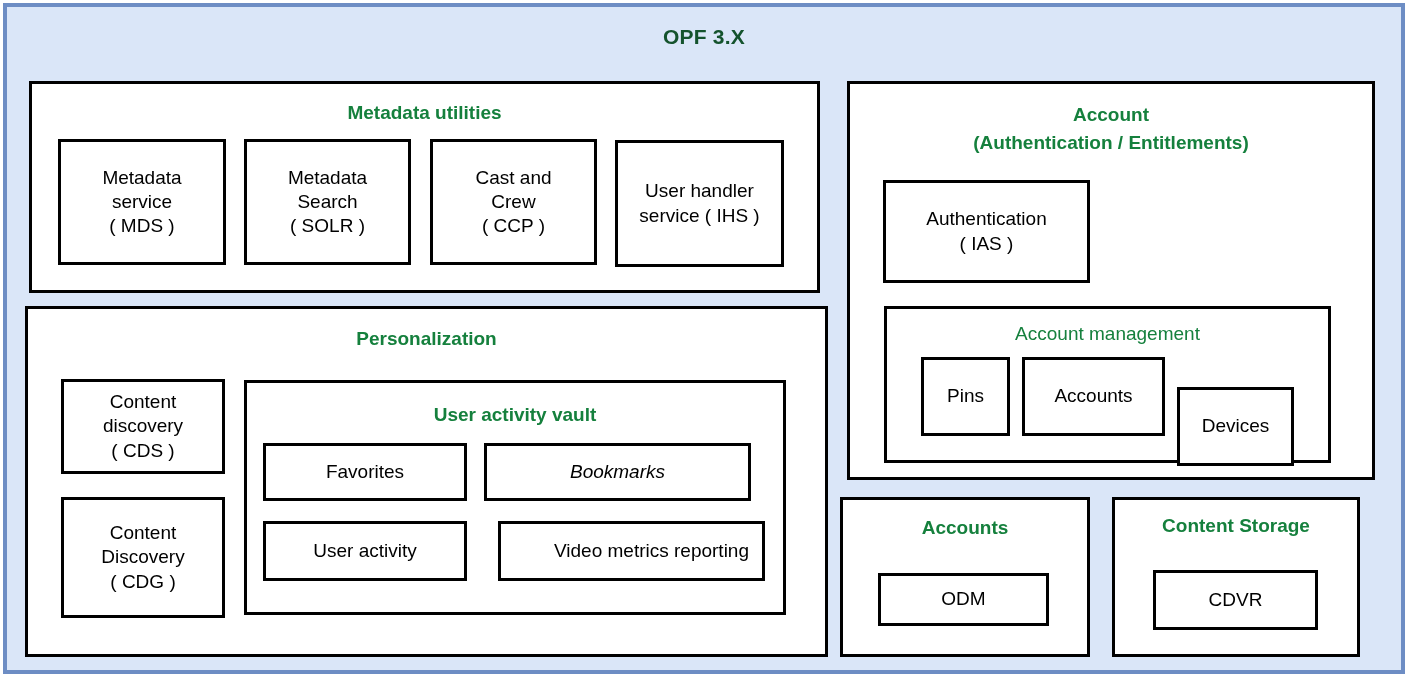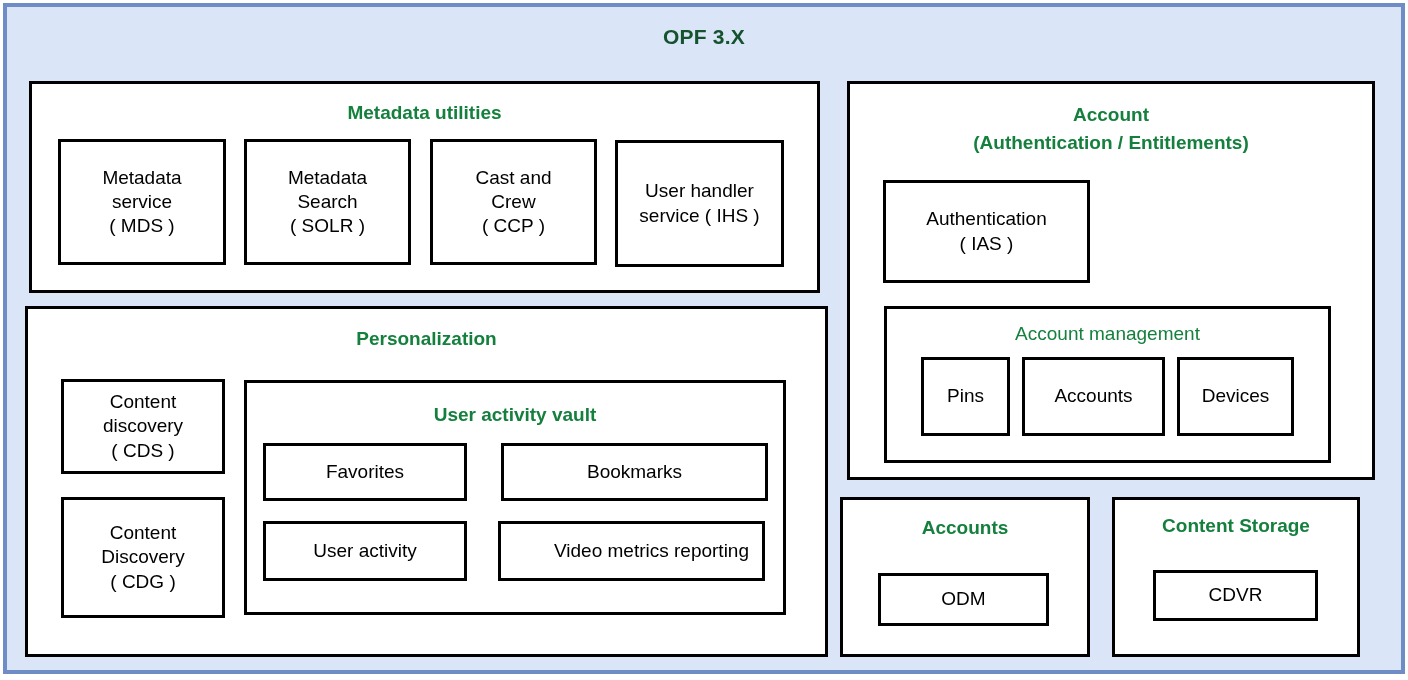--- a/index.html
+++ b/index.html
@@ -81,46 +81,46 @@
   #personalization { left: 25px; top: 306px; width: 803px; height: 351px; }
   #personalization > .group-title { top: 19px; font-size: 19px; }
   .cd-node { left: 61px; width: 164px; font-size: 19px; }
   #node-cds { top: 379px; height: 95px; }
   #node-cdg { top: 497px; height: 121px; }
 
   #user-activity-vault { left: 244px; top: 380px; width: 542px; height: 235px; }
   #user-activity-vault > .group-title { top: 21px; font-size: 19px; }
   .uav-node { font-size: 19px; }
   #node-favorites  { left: 263px; top: 443px; width: 204px; height: 58px; }
-  #node-bookmarks  { left: 501px; top: 443px; width: 267px; height: 58px; }
+  #node-bookmarks  { left: 484px; top: 443px; width: 267px; height: 58px; font-style: italic; }
   #node-user-activity { left: 263px; top: 521px; width: 204px; height: 60px; }
   #node-video-metrics { left: 498px; top: 521px; width: 267px; height: 60px; padding-left: 40px; }
 
   
   #account { left: 847px; top: 81px; width: 528px; height: 399px; }
   #account > .group-title { top: 17px; font-size: 19px; line-height: 1.45; white-space: pre-line; }
   #node-ias { left: 883px; top: 180px; width: 207px; height: 103px; font-size: 19px; }
   #node-rmg { left: 1108px; top: 175px; width: 222px; height: 115px; font-size: 19px; }
 
   #account-management { left: 884px; top: 306px; width: 447px; height: 157px; }
   #account-management > .group-title { top: 14px; font-size: 19px; font-weight: normal; }
   .am-node { top: 357px; height: 79px; font-size: 19px; }
   #node-pins     { left: 921px;  width: 89px; }
   #node-accounts { left: 1022px; width: 143px; }
-  #node-devices  { left: 1177px; width: 117px; }
+  #node-devices  { left: 1177px; width: 117px; margin-top: 30px; }
 
   
   #messaging { left: 840px; top: 497px; width: 250px; height: 160px; }
   #messaging > .group-title { top: 17px; font-size: 19px; }
   #node-odm { left: 878px; top: 573px; width: 171px; height: 53px; font-size: 19px; }
 
   
   #content-storage { left: 1112px; top: 497px; width: 248px; height: 160px; }
   #content-storage > .group-title { top: 15px; font-size: 19px; }
-  #node-cdvr { left: 1153px; top: 570px; width: 165px; height: 51px; font-size: 19px; }
+  #node-cdvr { left: 1153px; top: 570px; width: 165px; height: 60px; font-size: 19px; }
 </style>
 </head>
 <body>
 
 <div id="canvas">
 
   <div class="abs opf-frame" id="opf-frame">
     <div class="opf-title">OPF 3.X</div>
   </div>
 

